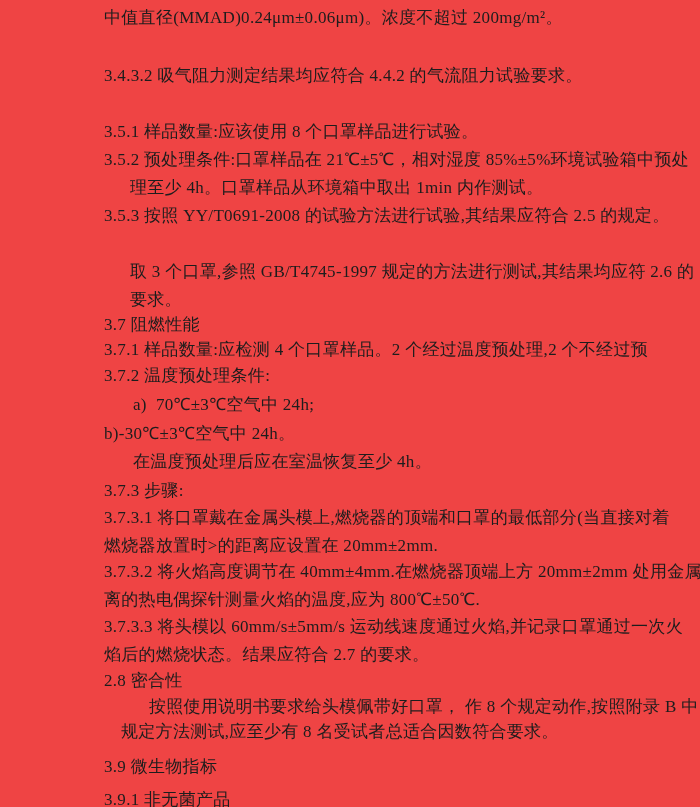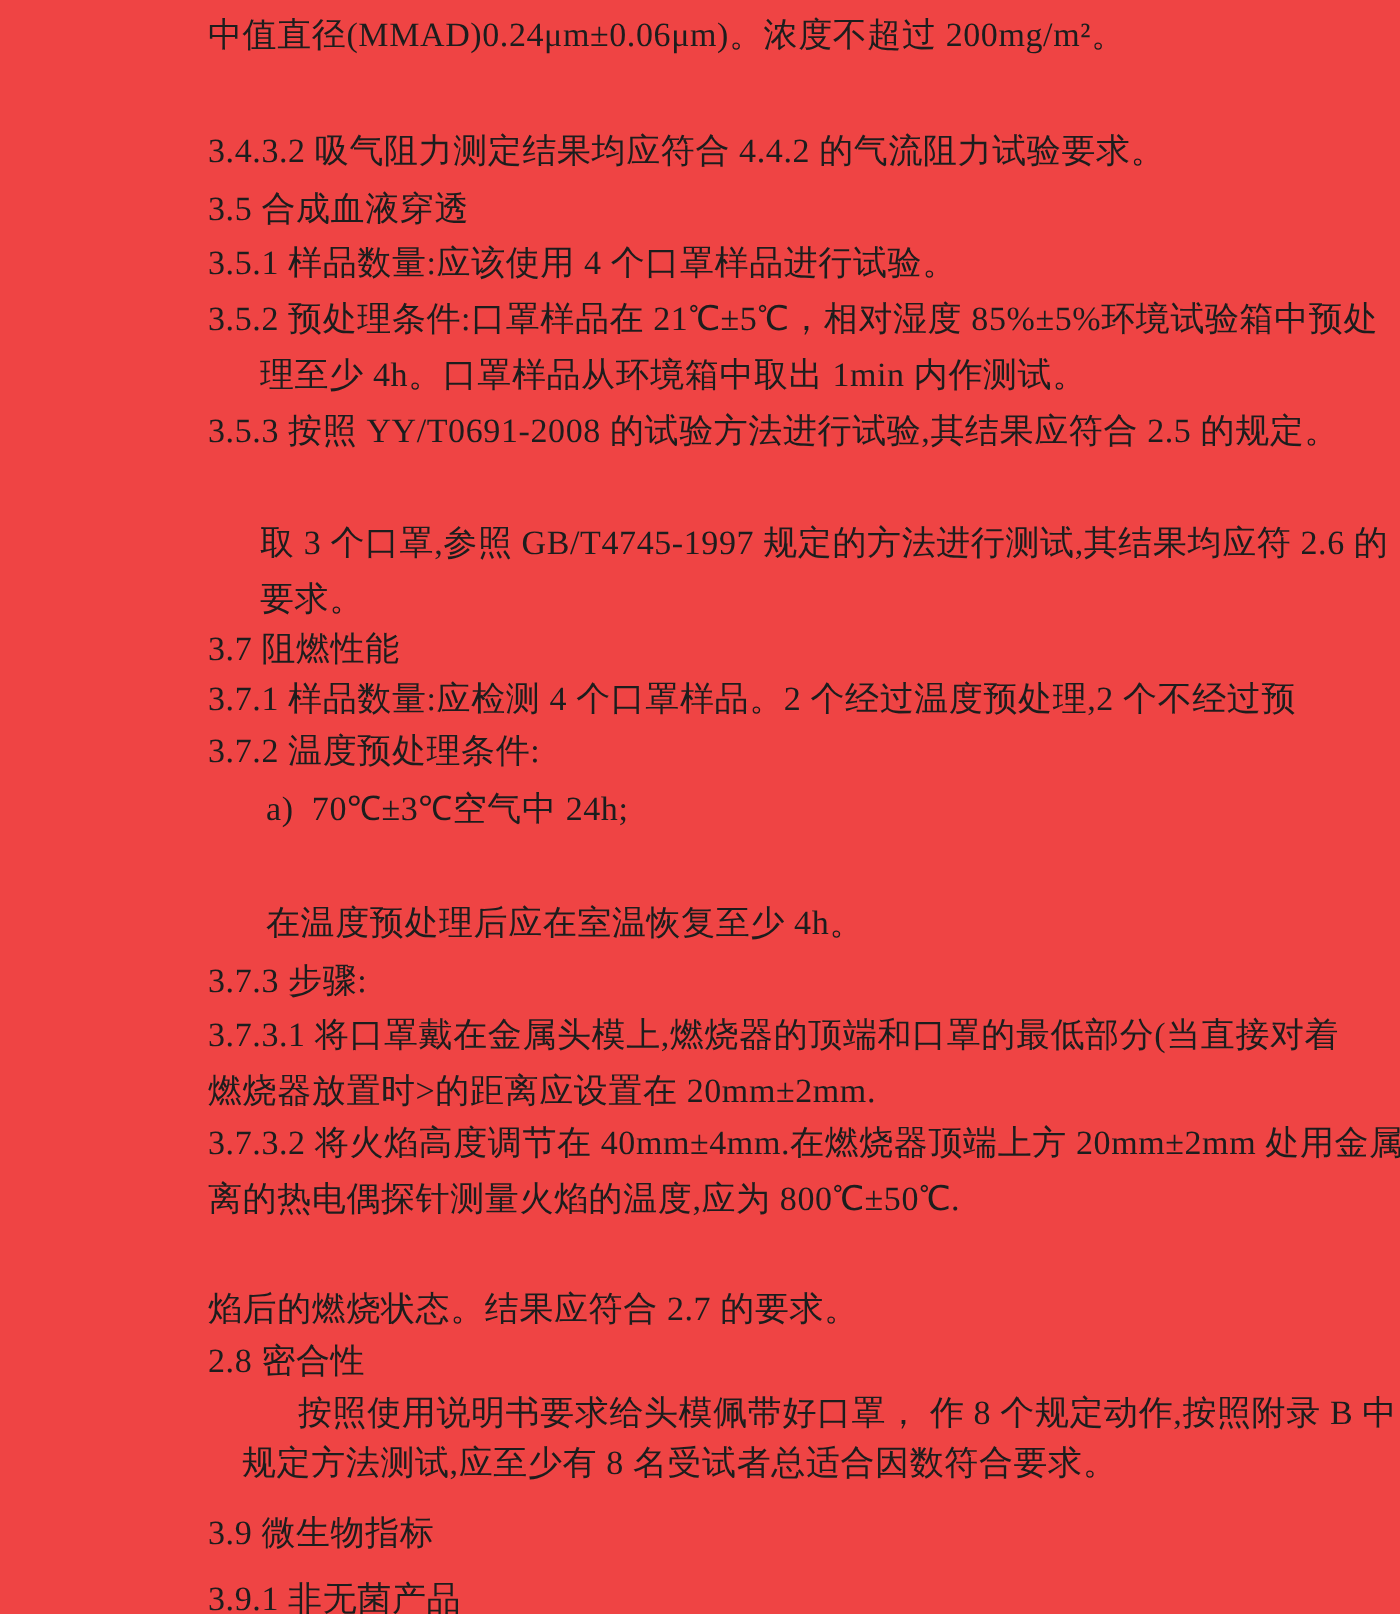--- a/index.html
+++ b/index.html
@@ -29,36 +29,37 @@
   .ind-1a { left: 133px; }  
   .ind-2  { left: 149px; }  
   .ind-3  { left: 121px; }  
 </style>
 </head>
 <body>
 
 <div class="page">
   <div class="ln ind-m" style="top:8px">中值直径(MMAD)0.24μm±0.06μm)。浓度不超过 200mg/m²。</div>
   <div class="ln ind-m" style="top:66px">3.4.3.2 吸气阻力测定结果均应符合 4.4.2 的气流阻力试验要求。</div>
-  <div class="ln ind-m" style="top:95px">3.5 合成血液穿透</div>
-  <div class="ln ind-m" style="top:122px">3.5.1 样品数量:应该使用 4 个口罩样品进行试验。</div>
+  <div class="ln ind-m" style="top:122px">3.5.1 样品数量:应该使用 8 个口罩样品进行试验。</div>
   <div class="ln ind-m" style="top:150px">3.5.2 预处理条件:口罩样品在 21℃±5℃，相对湿度 85%±5%环境试验箱中预处</div>
   <div class="ln ind-1" style="top:178px">理至少 4h。口罩样品从环境箱中取出 1min 内作测试。</div>
   <div class="ln ind-m" style="top:206px">3.5.3 按照 YY/T0691-2008 的试验方法进行试验,其结果应符合 2.5 的规定。</div>
   <div class="ln ind-1" style="top:262px">取 3 个口罩,参照 GB/T4745-1997 规定的方法进行测试,其结果均应符 2.6 的</div>
   <div class="ln ind-1" style="top:290px">要求。</div>
   <div class="ln ind-m" style="top:315px">3.7 阻燃性能</div>
   <div class="ln ind-m" style="top:340px">3.7.1 样品数量:应检测 4 个口罩样品。2 个经过温度预处理,2 个不经过预</div>
   <div class="ln ind-m" style="top:366px">3.7.2 温度预处理条件:</div>
   <div class="ln ind-1a" style="top:395px">a)  70℃±3℃空气中 24h;</div>
+  <div class="ln ind-m" style="top:424px">b)-30℃±3℃空气中 24h。</div>
   <div class="ln ind-1a" style="top:452px">在温度预处理后应在室温恢复至少 4h。</div>
   <div class="ln ind-m" style="top:481px">3.7.3 步骤:</div>
   <div class="ln ind-m" style="top:508px">3.7.3.1 将口罩戴在金属头模上,燃烧器的顶端和口罩的最低部分(当直接对着</div>
   <div class="ln ind-m" style="top:536px">燃烧器放置时&gt;的距离应设置在 20mm±2mm.</div>
   <div class="ln ind-m" style="top:562px">3.7.3.2 将火焰高度调节在 40mm±4mm.在燃烧器顶端上方 20mm±2mm 处用金属隔</div>
   <div class="ln ind-m" style="top:590px">离的热电偶探针测量火焰的温度,应为 800℃±50℃.</div>
+  <div class="ln ind-m" style="top:617px">3.7.3.3 将头模以 60mm/s±5mm/s 运动线速度通过火焰,并记录口罩通过一次火</div>
   <div class="ln ind-m" style="top:645px">焰后的燃烧状态。结果应符合 2.7 的要求。</div>
   <div class="ln ind-m" style="top:671px">2.8 密合性</div>
   <div class="ln ind-2" style="top:697px">按照使用说明书要求给头模佩带好口罩， 作 8 个规定动作,按照附录 B 中</div>
   <div class="ln ind-3" style="top:722px">规定方法测试,应至少有 8 名受试者总适合因数符合要求。</div>
   <div class="ln ind-m" style="top:757px">3.9 微生物指标</div>
   <div class="ln ind-m" style="top:790px">3.9.1 非无菌产品</div>
 </div>
 
 </body></html>

